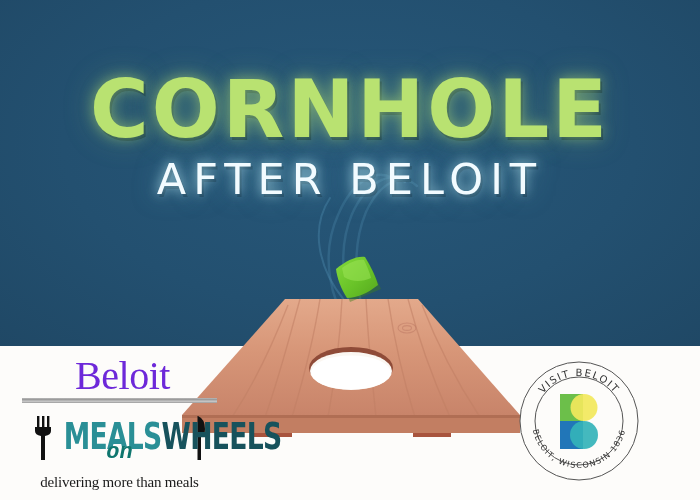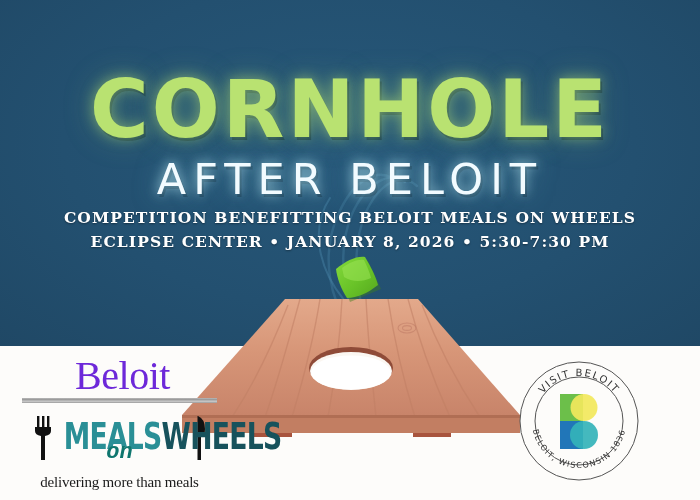--- a/index.html
+++ b/index.html
@@ -176,24 +176,20 @@
     <g fill="none" stroke="#4a86a8" stroke-width="2" opacity="0.45" stroke-linecap="round">
       <path d="M344 300 C 318 268, 310 228, 330 198"></path>
     </g>
   </svg>
 
   <div class="headline-wrap">
     <div class="title-main">CORNHOLE</div>
     <div class="title-sub">AFTER BELOIT</div>
   </div>
 
-  <div class="subcopy">
-    <div class="line">COMPETITION BENEFITTING BELOIT MEALS ON WHEELS</div>
-    <div class="line">ECLIPSE CENTER • JANUARY 8, 2026 • 5:30-7:30 PM</div>
-  </div>
 
   <svg class="board-art" viewBox="0 0 360 215">
     <defs>
       <linearGradient id="woodGrad" x1="0" y1="0" x2="0" y2="1">
         <stop offset="0%" stop-color="#e3a98b"></stop>
         <stop offset="45%" stop-color="#d79678"></stop>
         <stop offset="100%" stop-color="#c8846a"></stop>
       </linearGradient>
       <linearGradient id="bagGrad" x1="0" y1="0" x2="1" y2="1">
         <stop offset="0%" stop-color="#84d93c"></stop>

